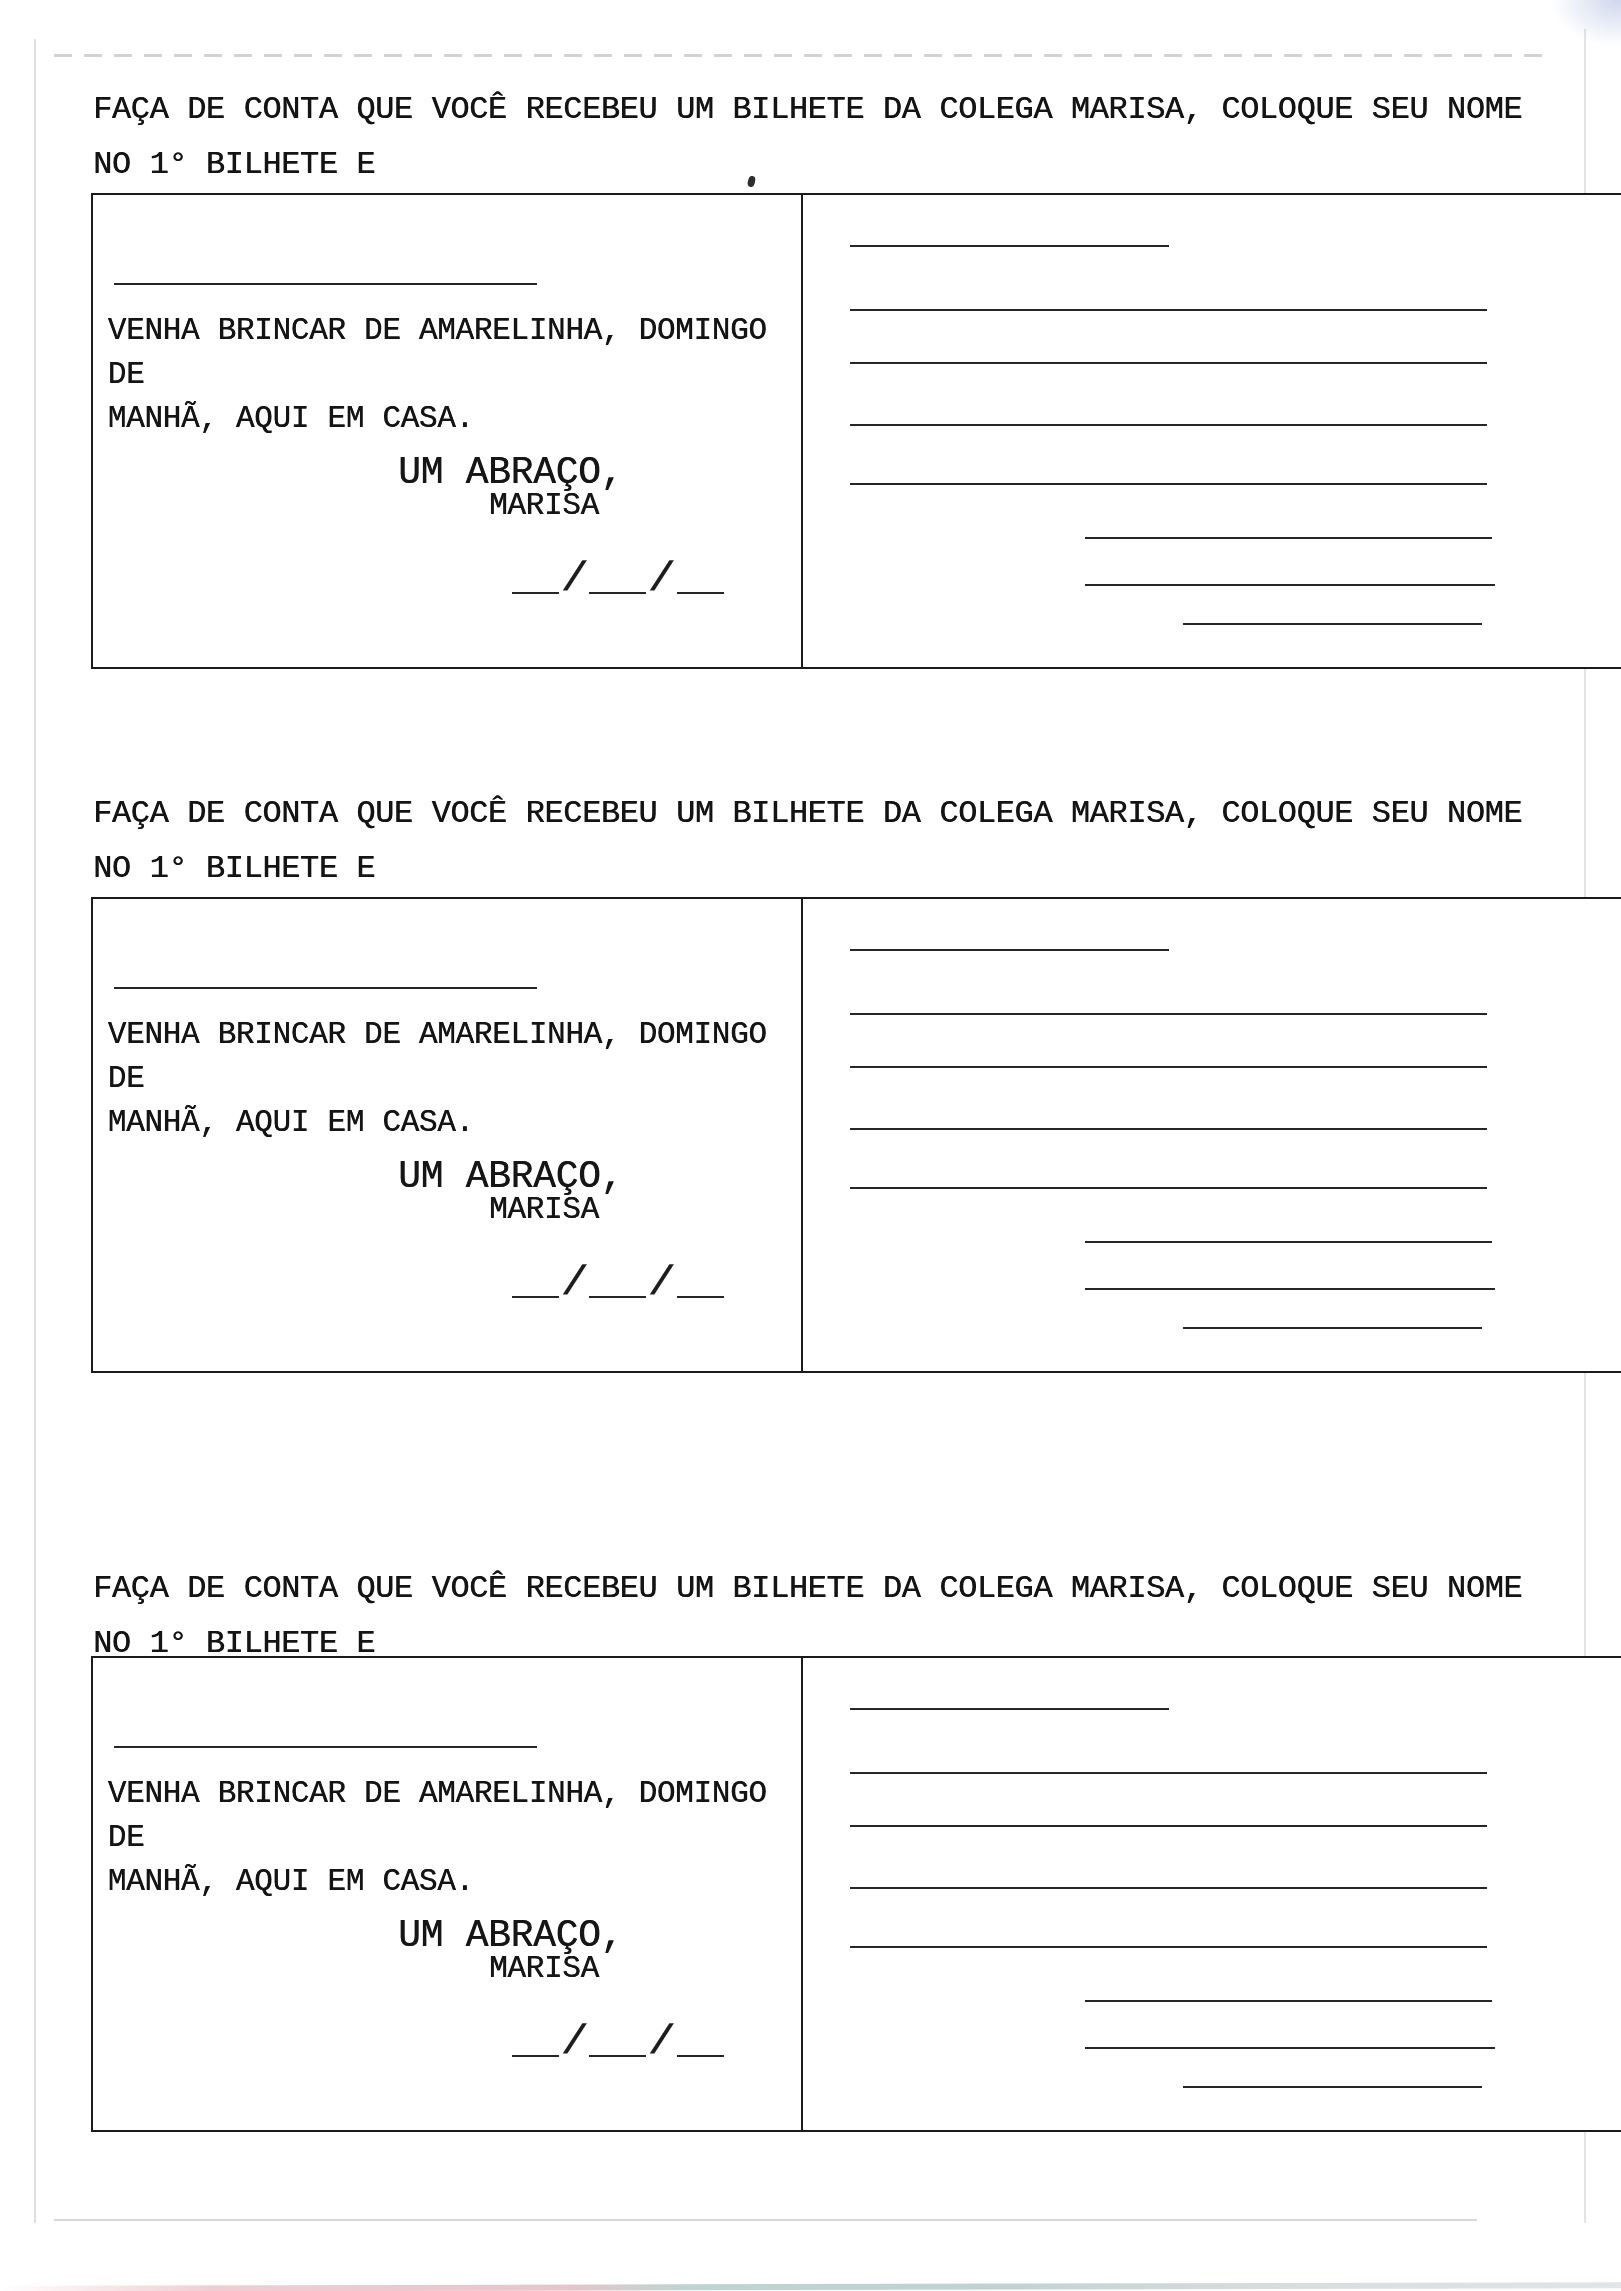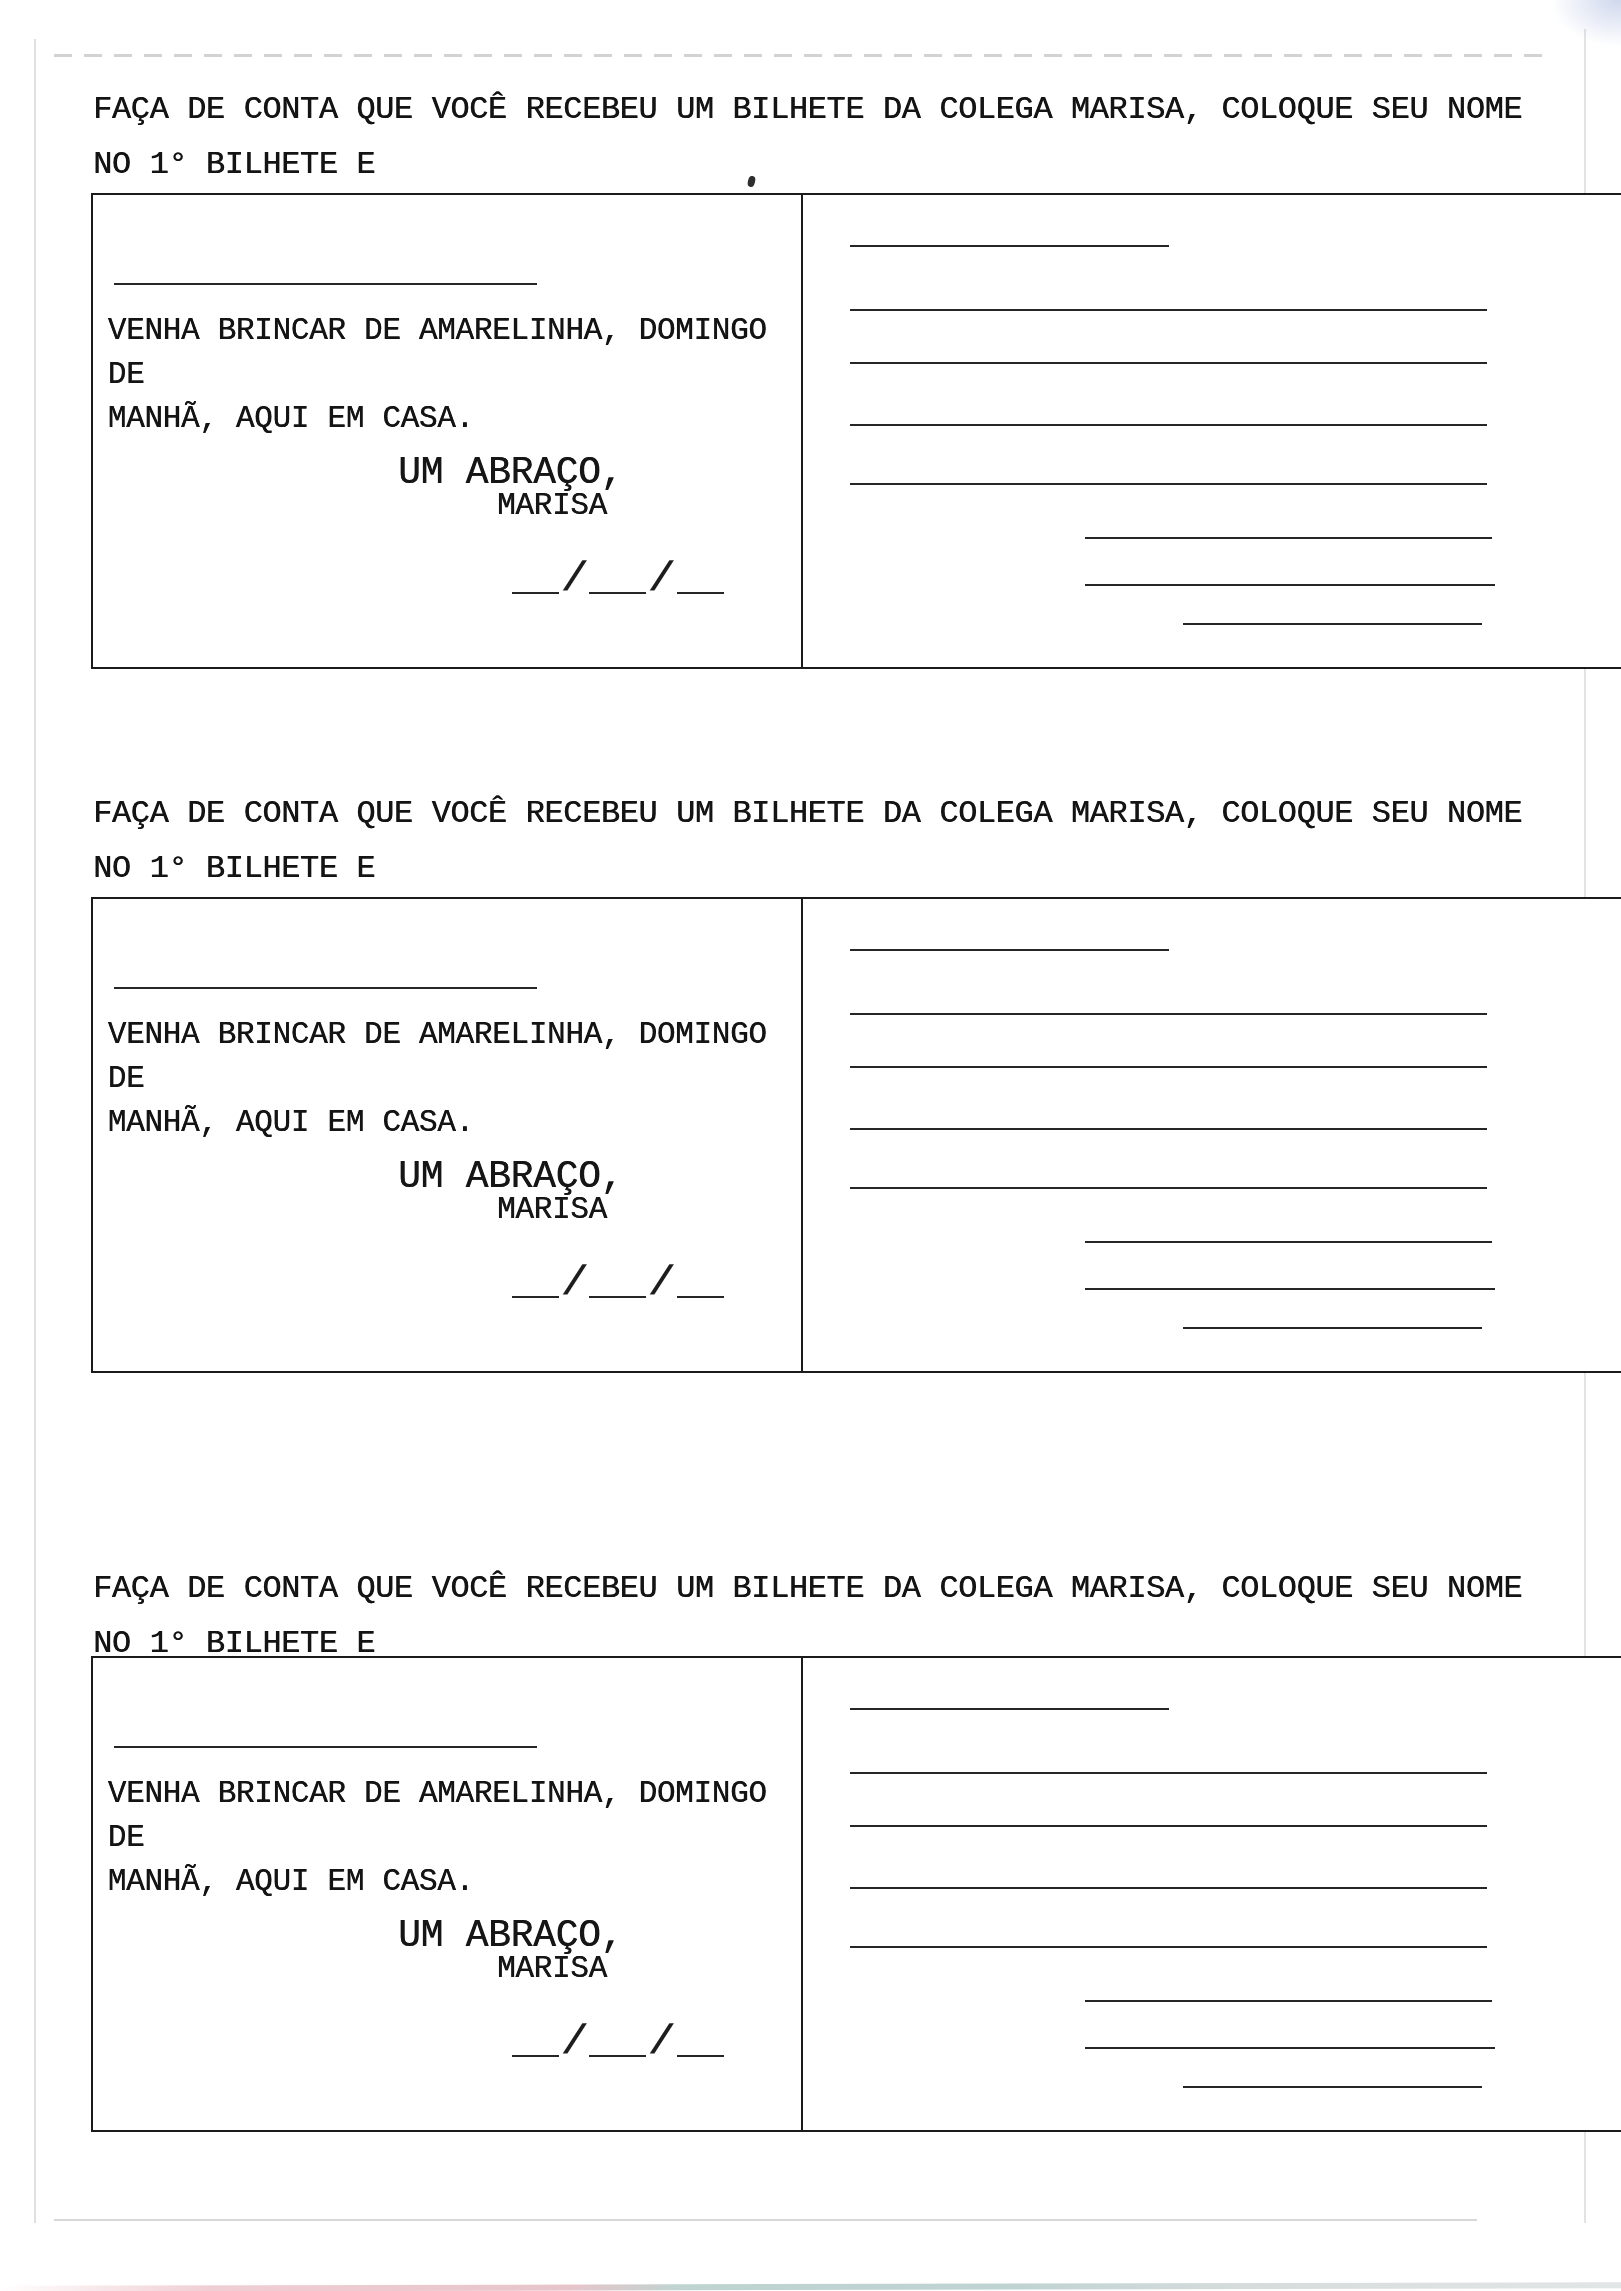--- a/index.html
+++ b/index.html
@@ -80,21 +80,20 @@
     font-size: 38px;
     letter-spacing: -0.3px;
     text-shadow: 0.4px 0 0 currentColor;
   }
   .signature {
     position: absolute;
     left: 396px; top: 293px;
     font-size: 31px;
     letter-spacing: -0.3px;
     text-shadow: 0.4px 0 0 currentColor;
-    margin-left: 8px;
   }
 
   
   .date-line {
     position: absolute;
     left: 419px; top: 368px;
     display: flex;
     align-items: flex-end;
     gap: 2.9px;
   }

